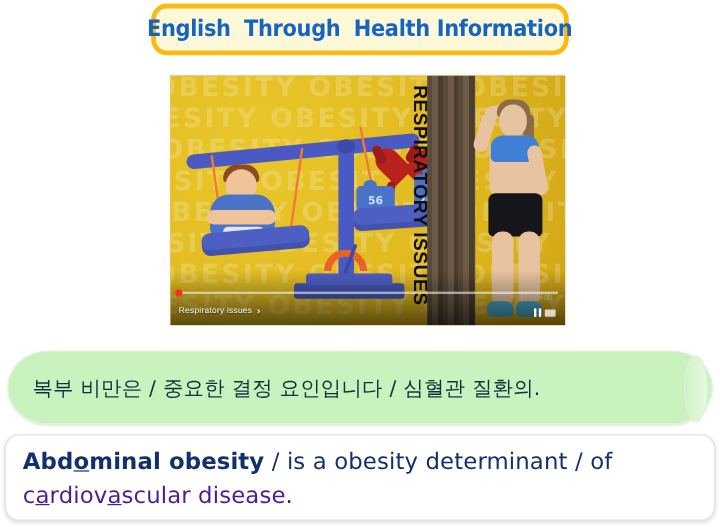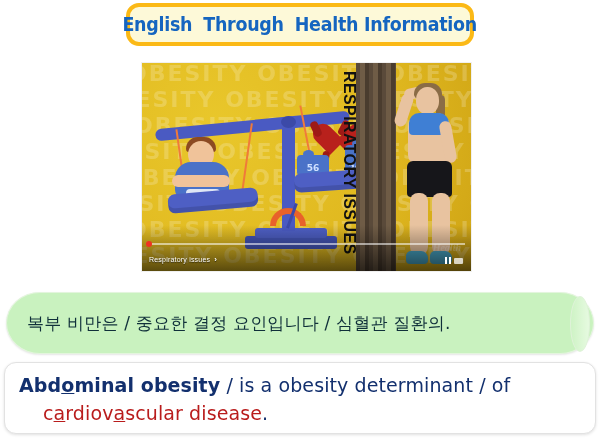--- a/index.html
+++ b/index.html
@@ -407,21 +407,21 @@
     padding: 8px 10px 0 14px;
   }
   .en-text {
     color: #13306e;
     font-family: "DejaVu Sans", sans-serif;
     font-size: 19px;
     line-height: 28px;
     letter-spacing: 0.1px;
   }
   .en-bold { font-weight: bold; }
-  .en-red  { color: #b91c1c; margin-left: 24px; }
+  .en-red  { color: #4c1d95; }
   .u { text-decoration: underline; text-underline-offset: 1px; }
   .slash { color: #13306e; }
 </style>
 </head>
 <body>
 
 <div class="title-wrap">
   <div class="title-box">
     <div class="title-text"><span>English</span><span class="gap"></span><span class="gap"></span><span>Through</span><span class="gap"></span><span class="gap"></span><span>Health Information</span></div>
   </div>

